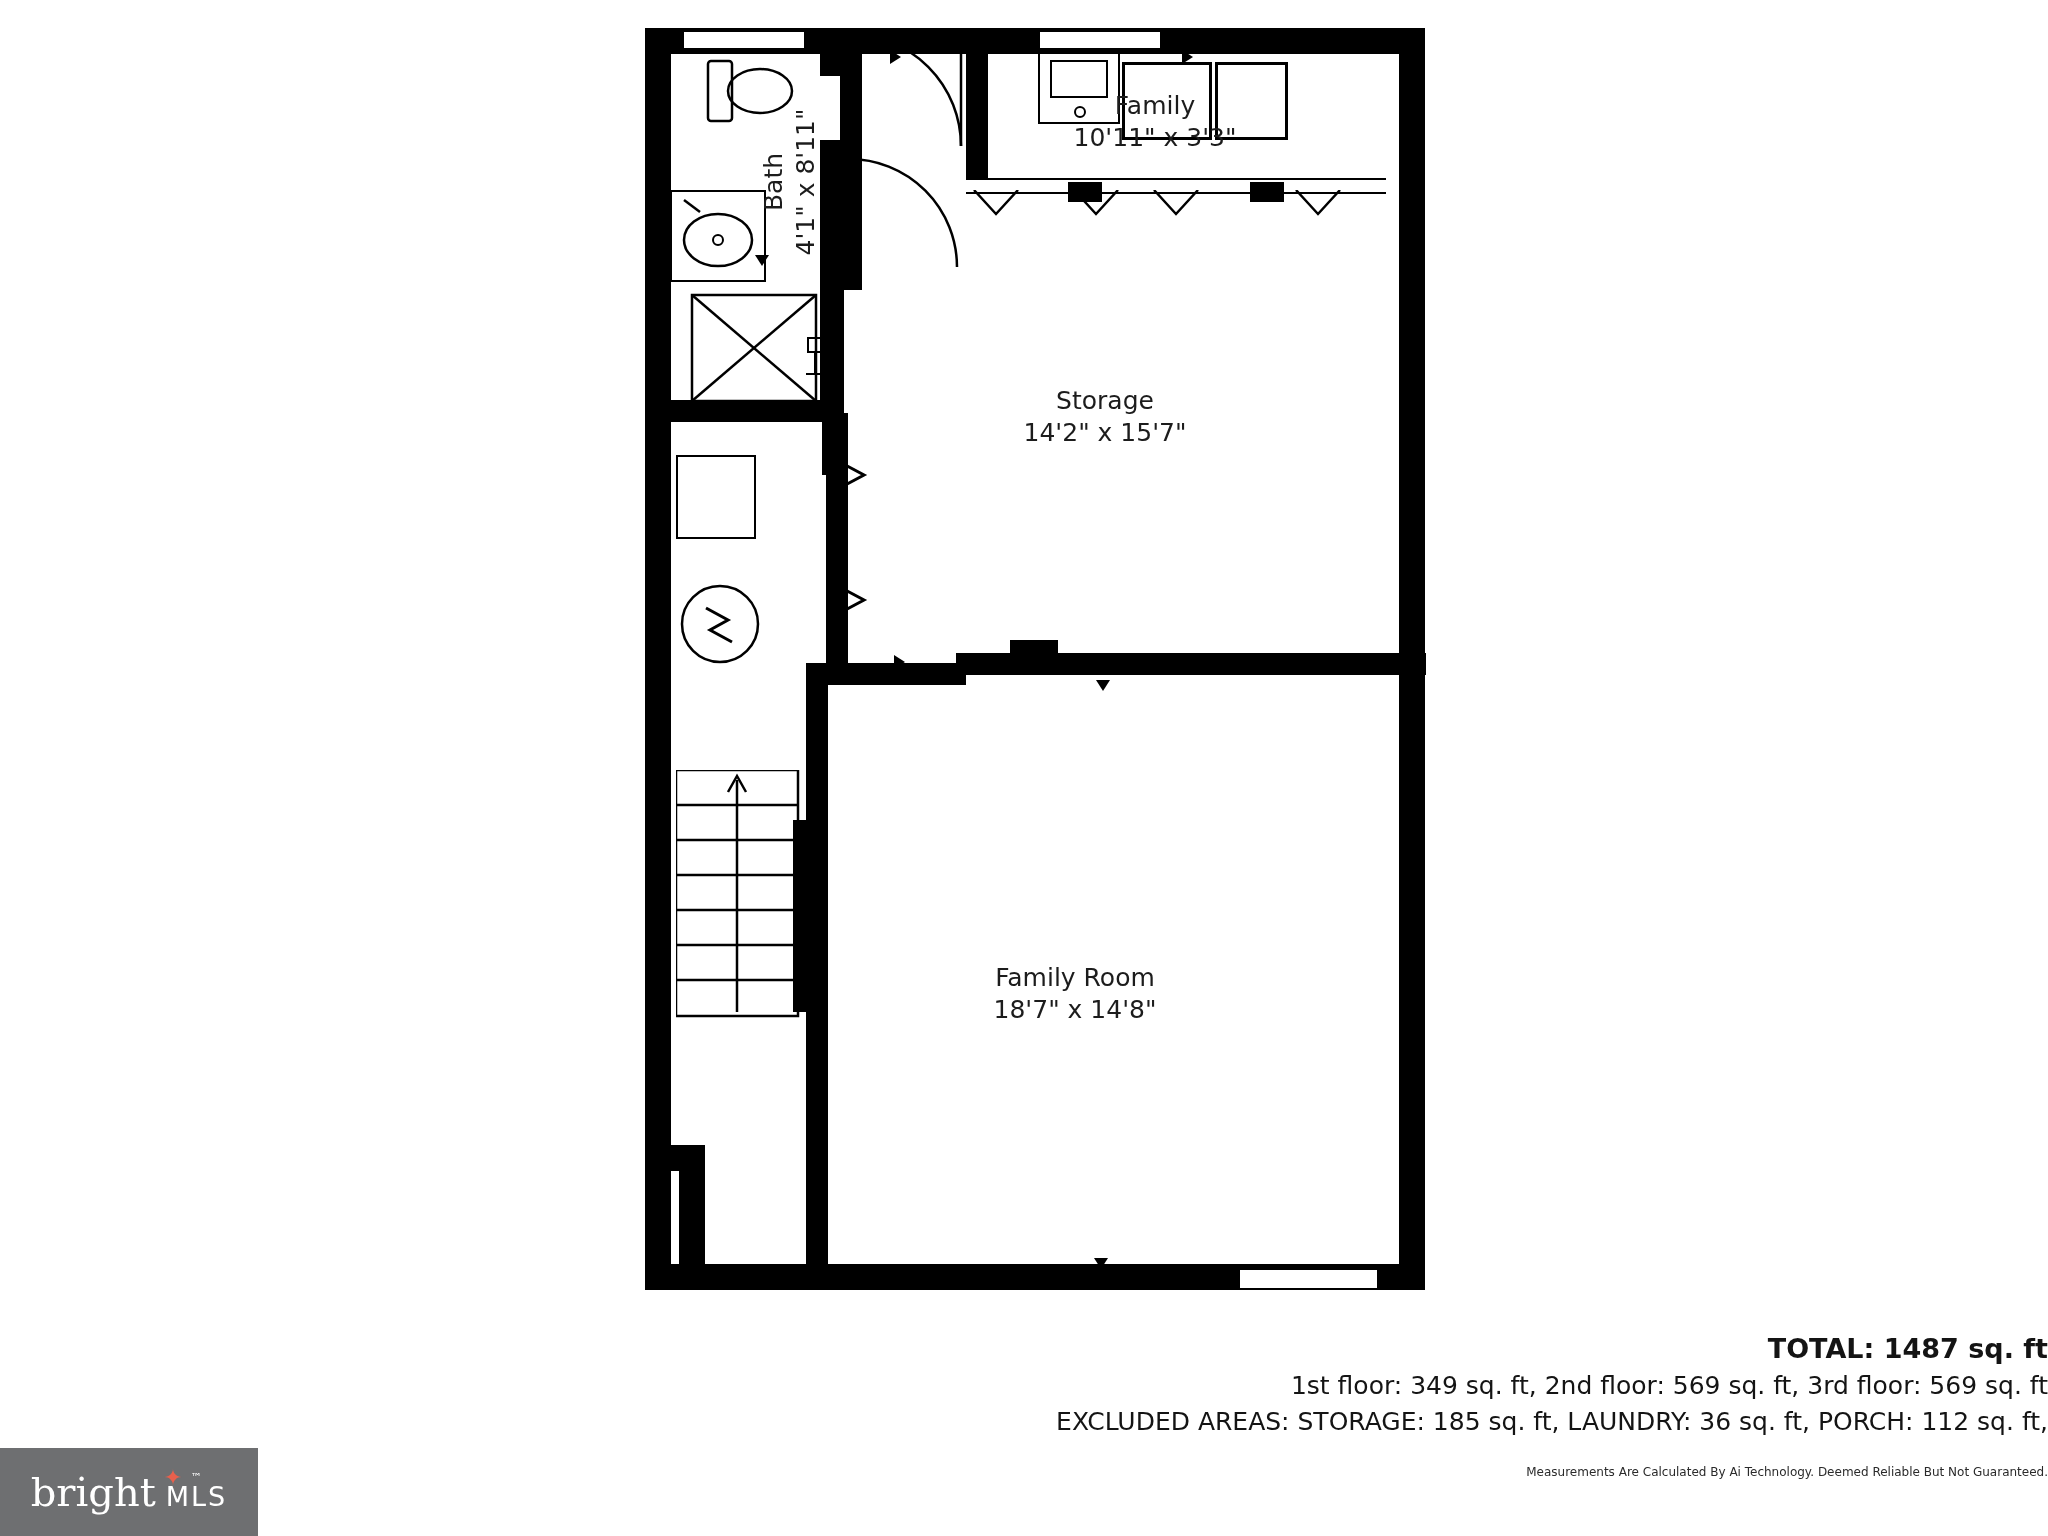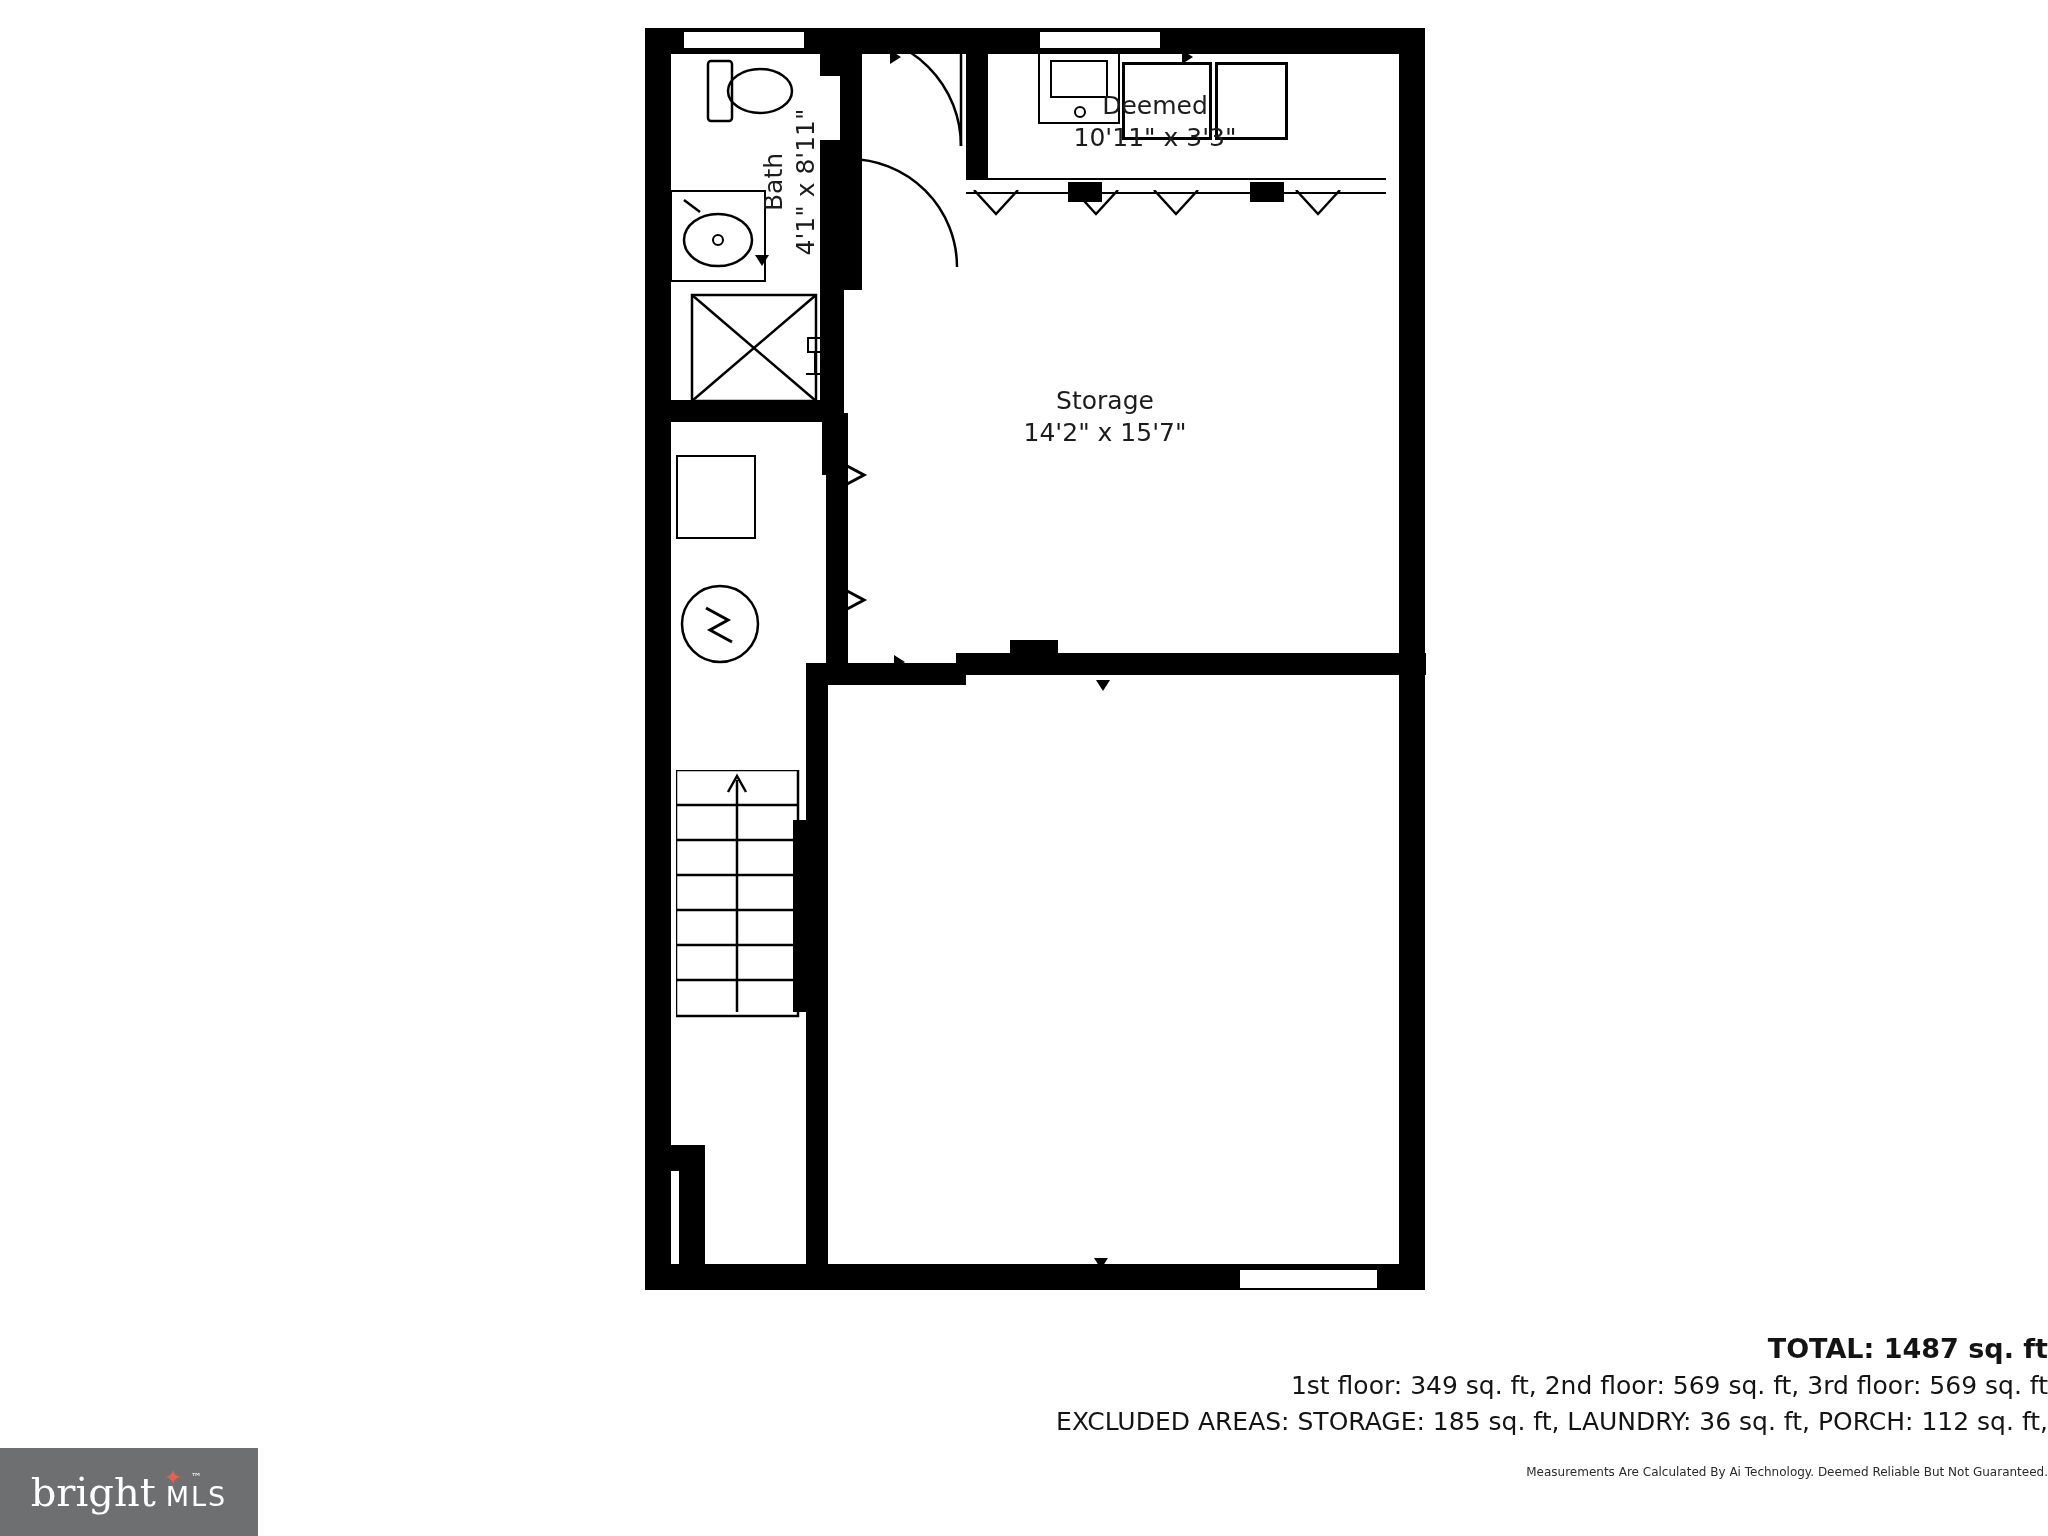--- a/index.html
+++ b/index.html
@@ -277,29 +277,33 @@
   <div class="arrow arr-down" style="left:755px; top:255px;"></div>
   <div class="arrow arr-right" style="left:1182px; top:50px;"></div>
   <div class="arrow arr-left" style="left:822px; top:415px;"></div>
 
   <div class="room-label rot" style="left:660px; top:150px; width:260px;">
     <div class="room-name">Bath</div>
     <div class="room-dims">4'1" x 8'11"</div>
   </div>
 
   <div class="room-label" style="left:1010px; top:90px; width:290px;">
-    <div class="room-name">Deemed</div>
+    <div class="room-name">Family</div>
     <div class="room-dims">10'11" x 3'3"</div>
   </div>
 
   <div class="room-label" style="left:960px; top:385px; width:290px;">
     <div class="room-name">Storage</div>
     <div class="room-dims">14'2" x 15'7"</div>
   </div>
 
+  <div class="room-label" style="left:930px; top:962px; width:290px;">
+    <div class="room-name">Family Room</div>
+    <div class="room-dims">18'7" x 14'8"</div>
+  </div>
 
 </div>
 
 <div id="footer">
   <div class="total-line">TOTAL: 1487 sq. ft</div>
   <div class="detail-line">1st floor: 349 sq. ft, 2nd floor: 569 sq. ft, 3rd floor: 569 sq. ft</div>
   <div class="detail-line">EXCLUDED AREAS: STORAGE: 185 sq. ft, LAUNDRY: 36 sq. ft, PORCH: 112 sq. ft,</div>
   <div class="disclaimer">Measurements Are Calculated By Ai Technology. Deemed Reliable But Not Guaranteed.</div>
 </div>
 

